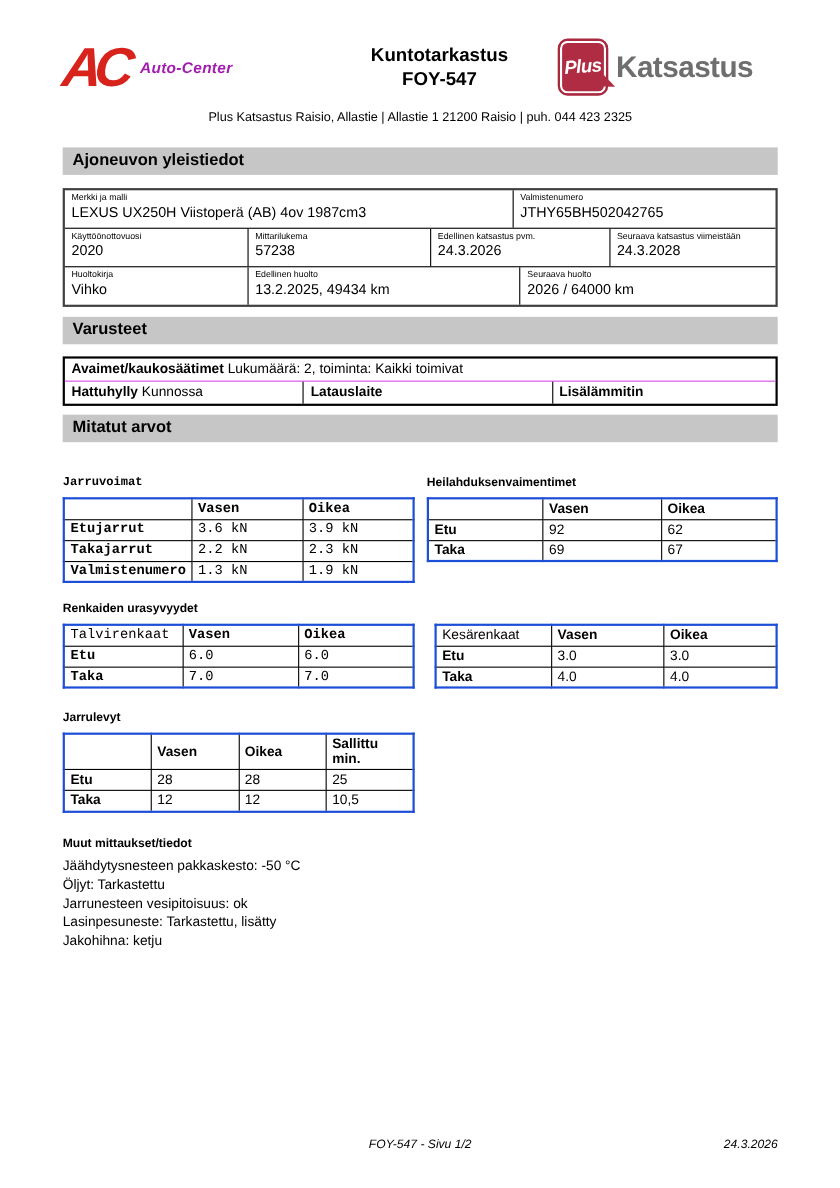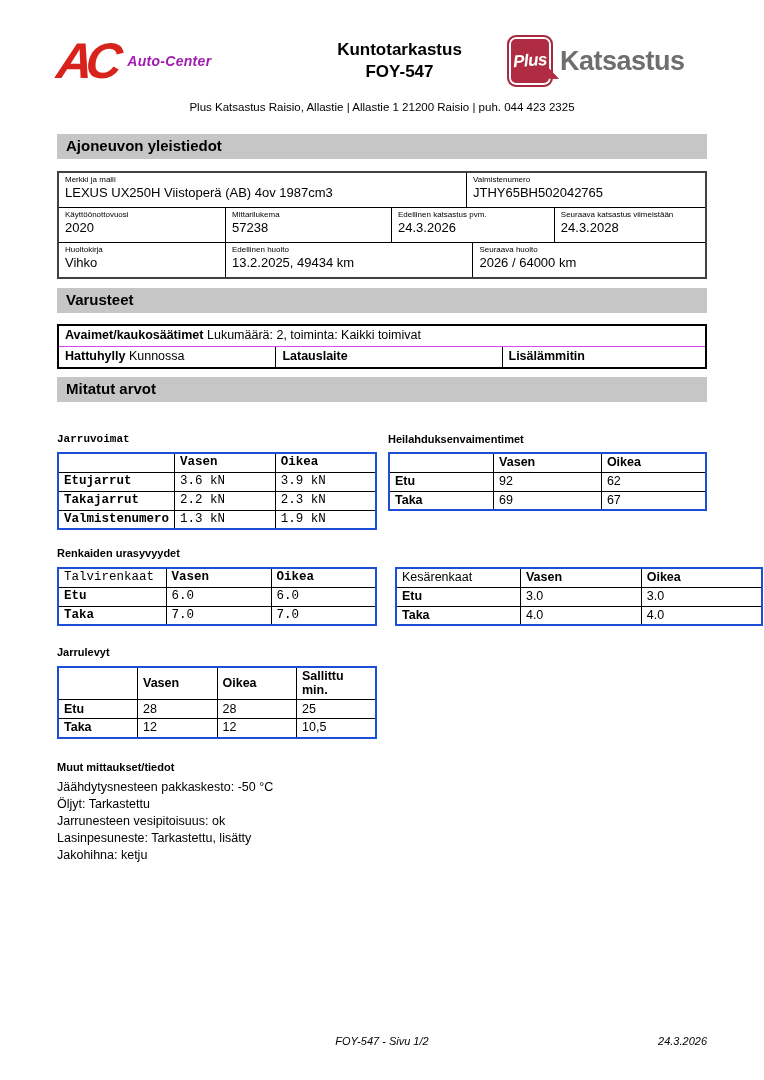--- a/index.html
+++ b/index.html
@@ -86,21 +86,21 @@
 
   table.mtable { border-collapse:collapse; border:2px solid #1d4ed8; }
   table.mtable td, table.mtable th {
     border:1px solid #000; font-size:12.5px; padding:1px 5px 2px;
     text-align:left; height:19px; vertical-align:middle;
   }
   table.mtable th { font-weight:bold; }
   table.mtable th.plain { font-weight:normal; }
   table.mtable td.rowhead { font-weight:bold; }
   .w320 { width:320px; }
-  .w312 { width:368px; margin-left:7px; }
+  .w312 { width:312px; margin-left:7px; }
 
   
   .footer {
     position:absolute; left:57px; right:57px; top:1035px; height:16px;
     font-size:11px; font-style:italic;
   }
   .footer .f-center { position:absolute; left:0; right:0; text-align:center; }
   .footer .f-right { position:absolute; right:0; }
 </style>
 </head>

